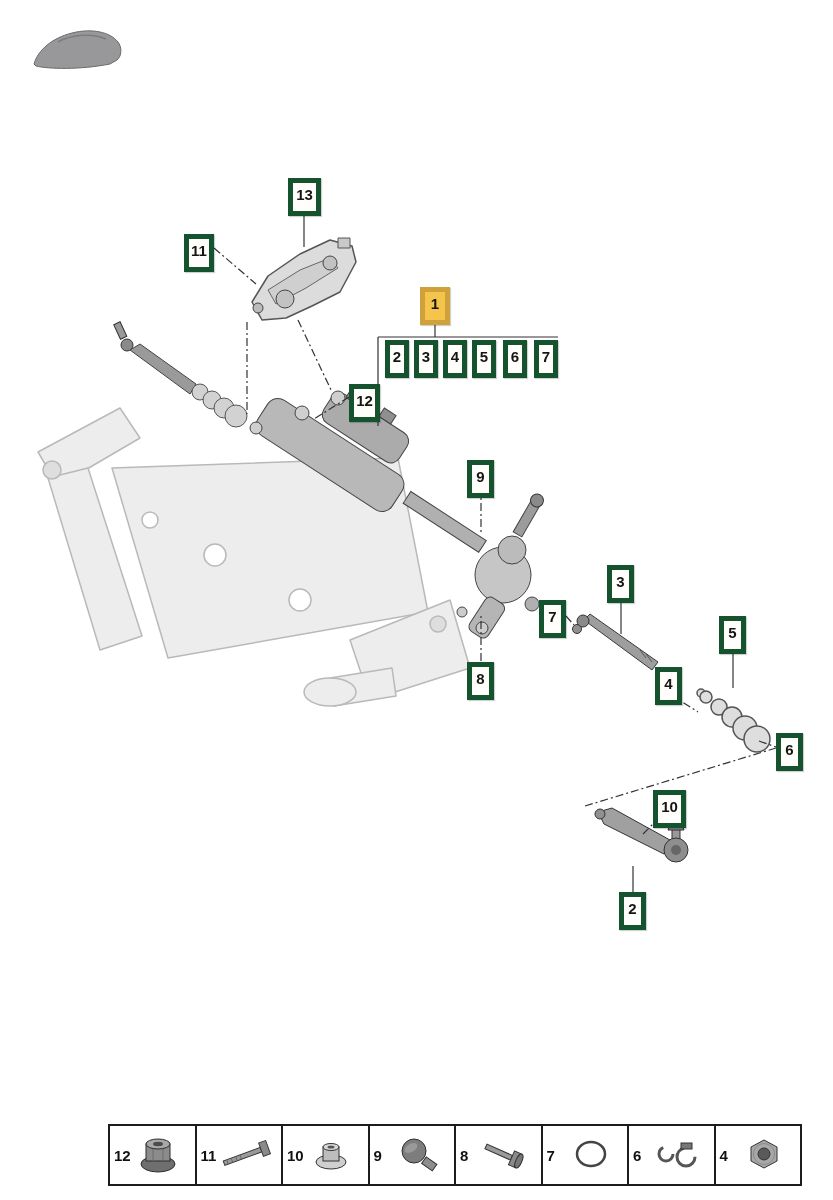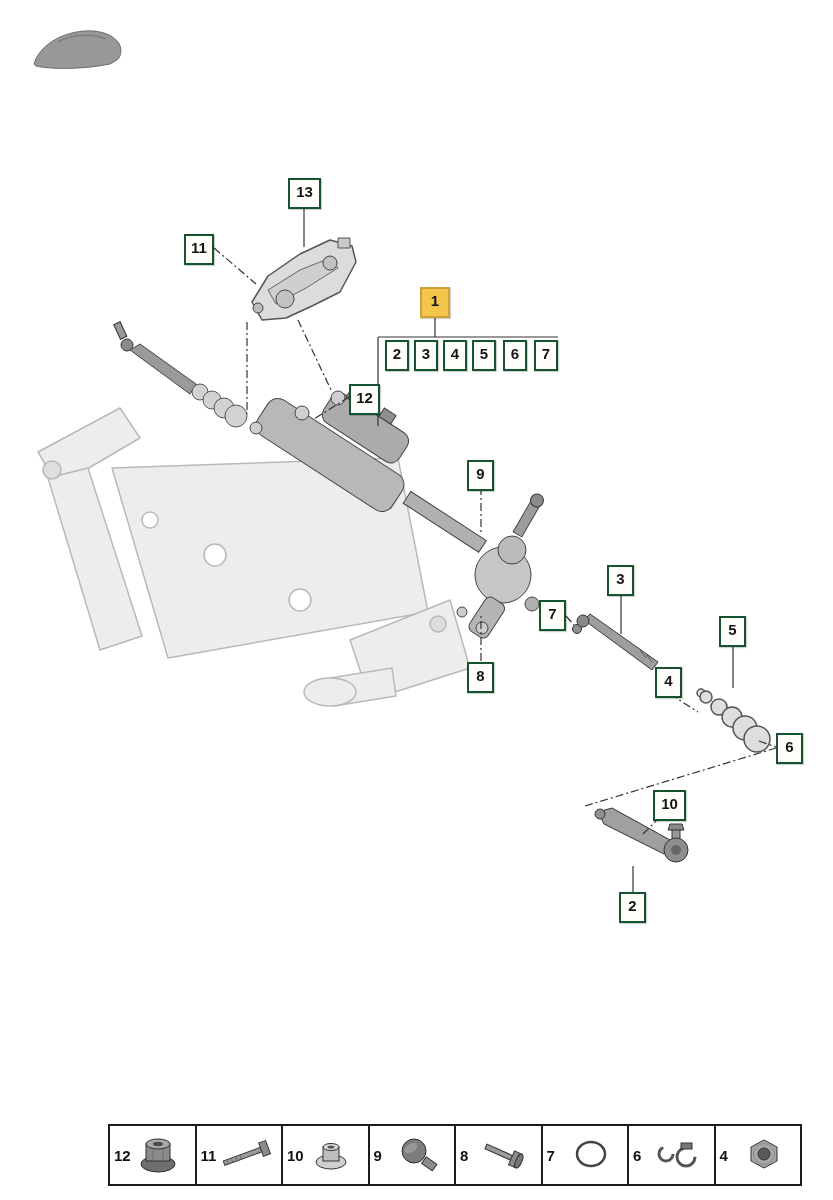--- a/index.html
+++ b/index.html
@@ -1,20 +1,20 @@
 <!DOCTYPE html>
 <html><head>
 <meta charset="utf-8">
 <style>
   *{box-sizing:border-box}
   html,body{margin:0;padding:0;background:#fff}
   #page{position:relative;width:833px;height:1200px;background:#ffffff;
         font-family:"Liberation Sans",sans-serif;overflow:hidden}
   #art{position:absolute;left:0;top:0}
-  .callout{position:absolute;height:31px;border:2px solid #14532d;background:#fffefb;
+  .callout{position:absolute;height:38px;border:5px solid #14532d;background:#fffefb;
            color:#151515;font-weight:700;font-size:15px;line-height:24px;text-align:center;
            box-shadow:1px 1px 1px rgba(0,0,0,.18)}
   .callout.hl{background:#f5c54b;border-color:#cfa13b}
   .legend{position:absolute;left:108px;top:1124px;width:694px;height:62px;display:flex;
           border:2px solid #1c1c1c;background:#fff}
   .cell{position:relative;flex:1 1 0;border-right:2px solid #1c1c1c;display:flex;
         align-items:center;justify-content:center}
   .cell:last-child{border-right:none}
   .cell .num{position:absolute;left:4px;top:50%;transform:translateY(-50%);
              font-weight:700;font-size:15px;color:#111}

